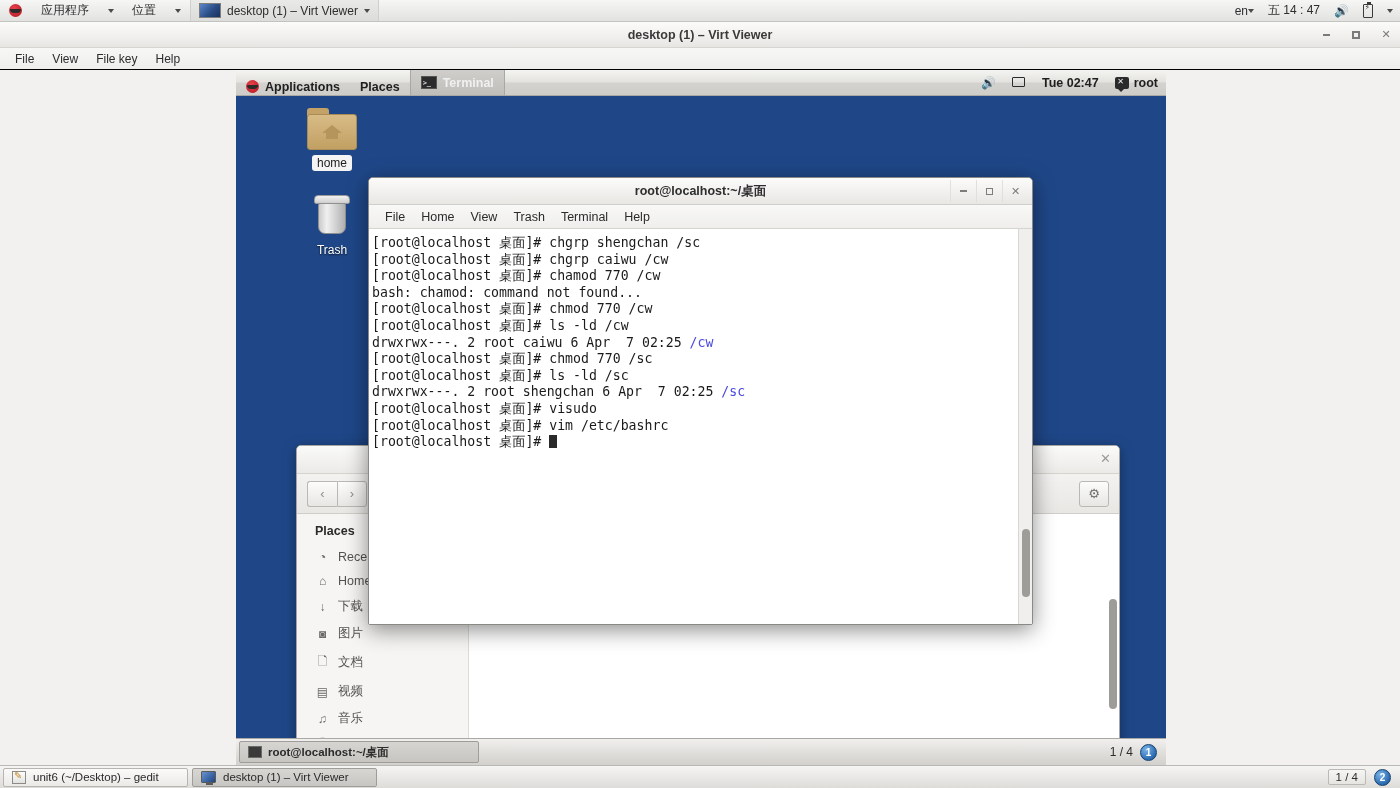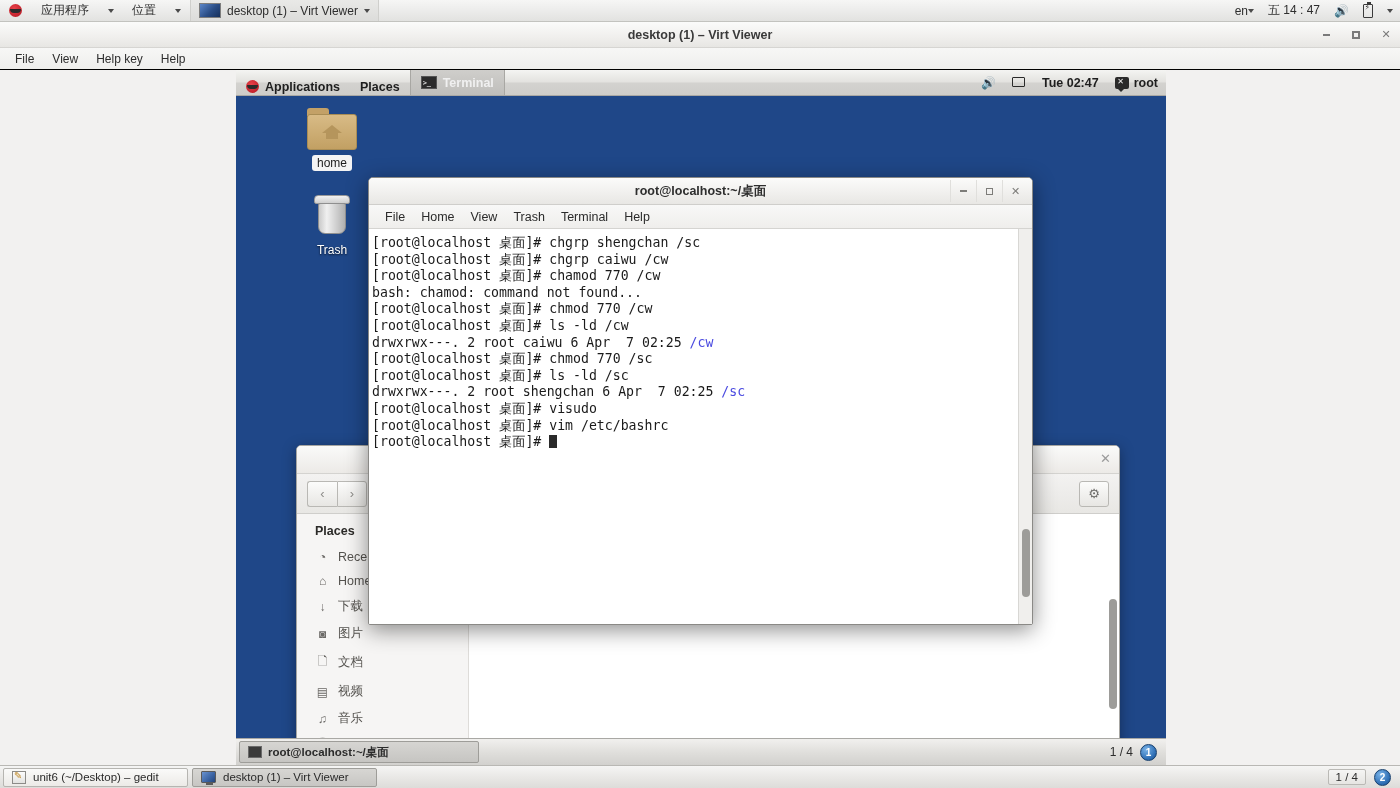--- a/index.html
+++ b/index.html
@@ -486,21 +486,21 @@
           </div>
         <div class="vv-btn">
             <span class="ico-cls">✕</span>
           </div>
       </div>
     </div>
 
     <div class="vv-menubar">
       <div class="vv-menu">File</div>
       <div class="vv-menu">View</div>
-      <div class="vv-menu">Help key</div>
+      <div class="vv-menu">File key</div>
       <div class="vv-menu">Help</div>
     </div>
 
     <div class="vm-side-l"></div>
     <div class="vm-side-r"></div>
 
     <div class="vm-screen">
 
       <div class="vm-panel">
         <div class="vmp-item">

